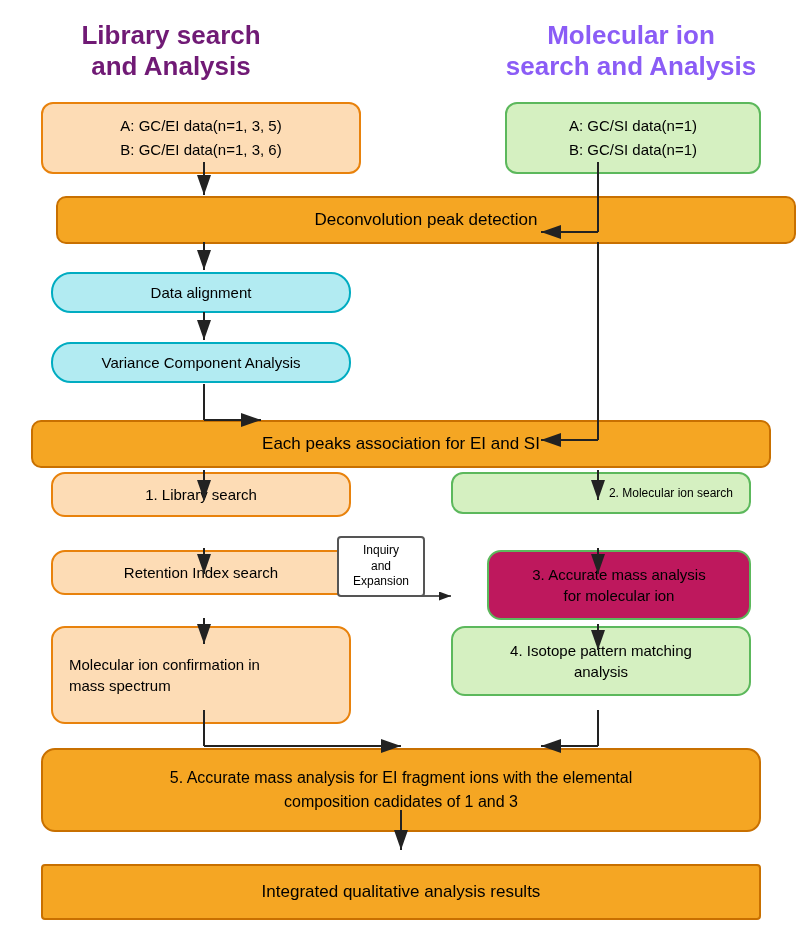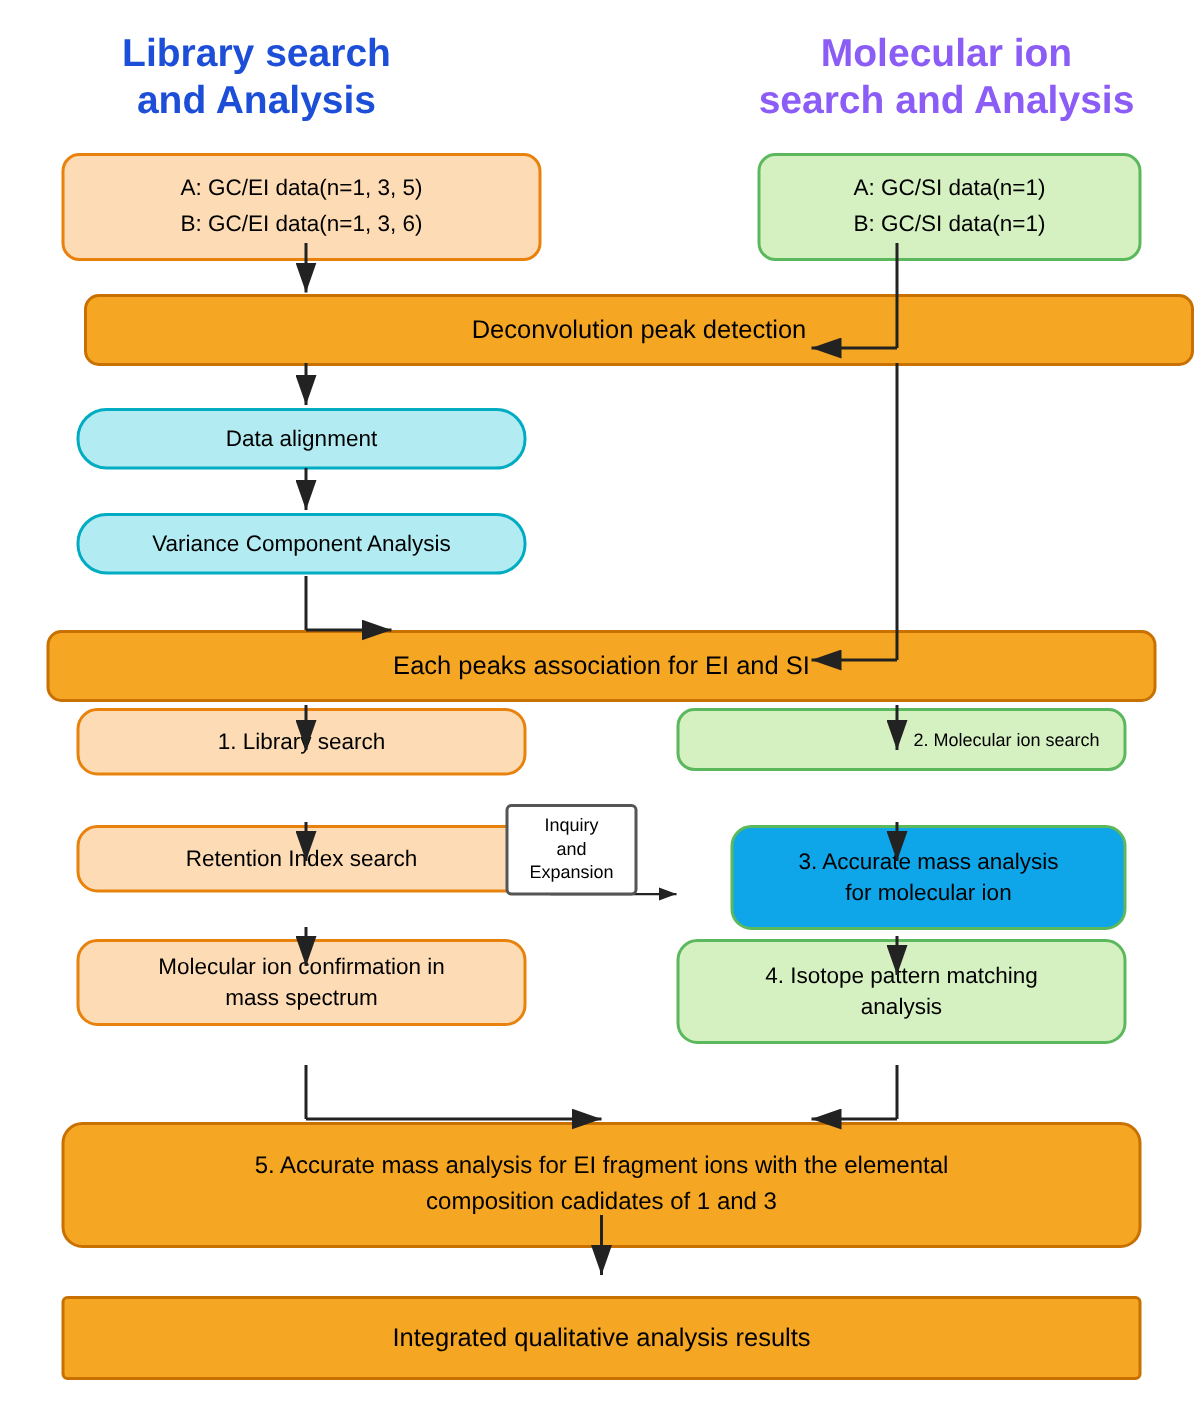--- a/index.html
+++ b/index.html
@@ -65,21 +65,21 @@
     <line x1="193" y1="700" x2="193" y2="736" stroke="#222" stroke-width="2"></line>
     <line x1="193" y1="736" x2="390" y2="736" stroke="#222" stroke-width="2" marker-end="url(#arrowhead)"></line>
 
     <line x1="587" y1="700" x2="587" y2="736" stroke="#222" stroke-width="2"></line>
     <line x1="587" y1="736" x2="530" y2="736" stroke="#222" stroke-width="2" marker-end="url(#arrowhead)"></line>
 
     <line x1="390" y1="800" x2="390" y2="840" stroke="#222" stroke-width="2" marker-end="url(#arrowhead)"></line>
 
   </svg>
 
-  <div style="position:absolute;top:10px;left:10px;width:300px;text-align:center;color:#1d4ed8;font-size:26px;font-weight:bold;line-height:1.2;">
+  <div style="position:absolute;top:10px;left:10px;width:300px;text-align:center;color:#701a75;font-size:26px;font-weight:bold;line-height:1.2;">
     Library search<br>and Analysis
   </div>
   <div style="position:absolute;top:10px;right:10px;width:300px;text-align:center;color:#8b5cf6;font-size:26px;font-weight:bold;line-height:1.2;">
     Molecular ion<br>search and Analysis
   </div>
 
   <div style="position:absolute;top:92px;left:30px;width:320px;background:#FDDCB5;border:2px solid #E8820C;border-radius:12px;padding:10px 16px;text-align:center;font-size:15px;line-height:1.6;">
     <span>A: GC/EI data(n=1, 3, 5)</span><br>
     <span>B: GC/EI data(n=1, 3, 6)</span>
   </div>
@@ -110,25 +110,25 @@
   </div>
 
   <div style="position:absolute;top:462px;right:40px;width:300px;background:#D5F0C1;border:2px solid #5CB85C;border-radius:12px;padding:12px 16px;text-align:right;font-size:12px;">
     <span>2. Molecular ion search</span>
   </div>
 
   <div style="position:absolute;top:540px;left:40px;width:300px;background:#FDDCB5;border:2px solid #E8820C;border-radius:14px;padding:12px 16px;text-align:center;font-size:15px;">
     <span>Retention Index search</span>
   </div>
 
-  <div style="position:absolute;top:540px;right:40px;width:264px;background:#0ea5e9;border:2px solid #5CB85C;border-radius:14px;padding:12px 12px;text-align:center;font-size:15px;line-height:1.4;">
+  <div style="position:absolute;top:540px;right:40px;width:264px;background:#be185d;border:2px solid #5CB85C;border-radius:14px;padding:12px 12px;text-align:center;font-size:15px;line-height:1.4;">
     <span>3.  Accurate mass analysis<br>for molecular ion</span>
   </div>
 
-  <div style="position:absolute;top:616px;left:40px;width:300px;background:#FDDCB5;border:2px solid #E8820C;border-radius:14px;padding:6px 16px;text-align:center;font-size:15px;line-height:1.4;">
+  <div style="position:absolute;top:616px;left:40px;width:300px;background:#FDDCB5;border:2px solid #E8820C;border-radius:14px;padding:26px 16px;font-size:15px;line-height:1.4;">
     <span>Molecular ion confirmation in<br>mass spectrum</span>
   </div>
 
   <div style="position:absolute;top:616px;right:40px;width:300px;background:#D5F0C1;border:2px solid #5CB85C;border-radius:14px;padding:12px 16px;text-align:center;font-size:15px;line-height:1.4;">
     <span>4. Isotope pattern matching<br>analysis</span>
   </div>
 
   <div style="position:absolute;top:526px;left:326px;width:88px;background:#fff;border:2px solid #555;border-radius:4px;padding:5px 6px;text-align:center;font-size:12px;line-height:1.3;z-index:10;">
     <span>Inquiry<br>and<br>Expansion</span>
   </div>

